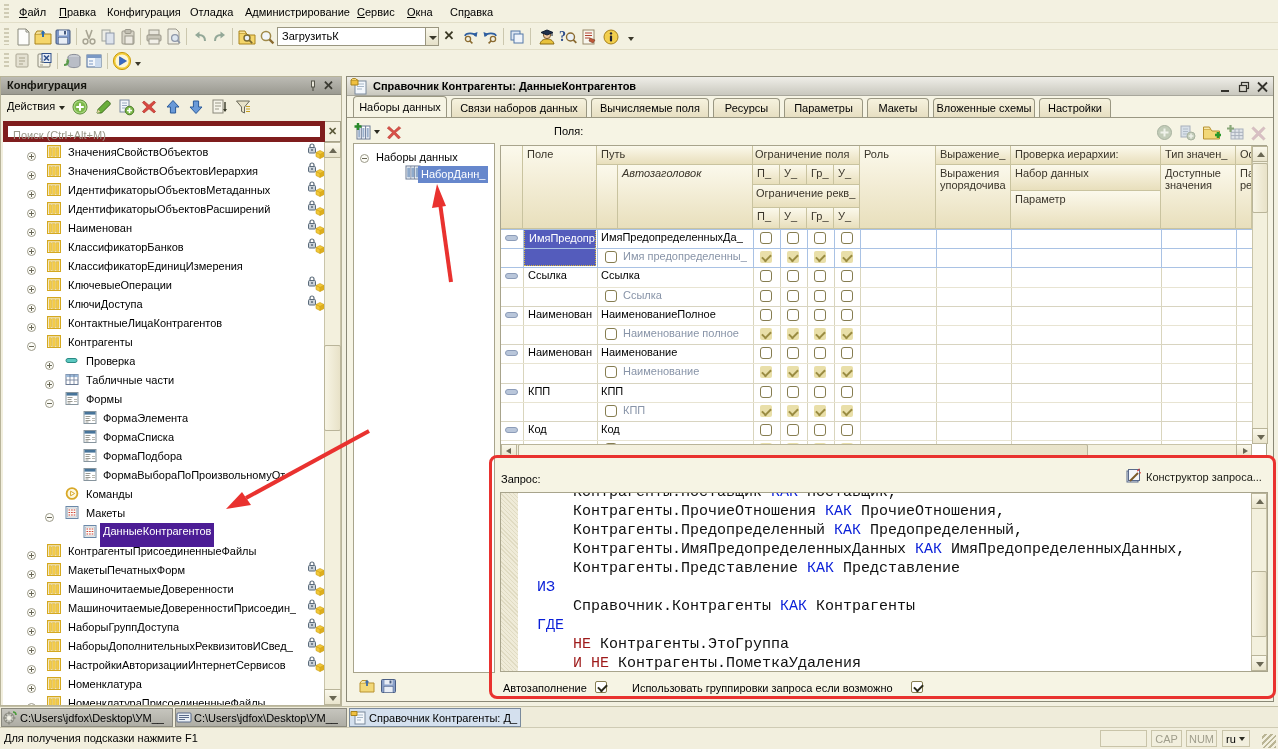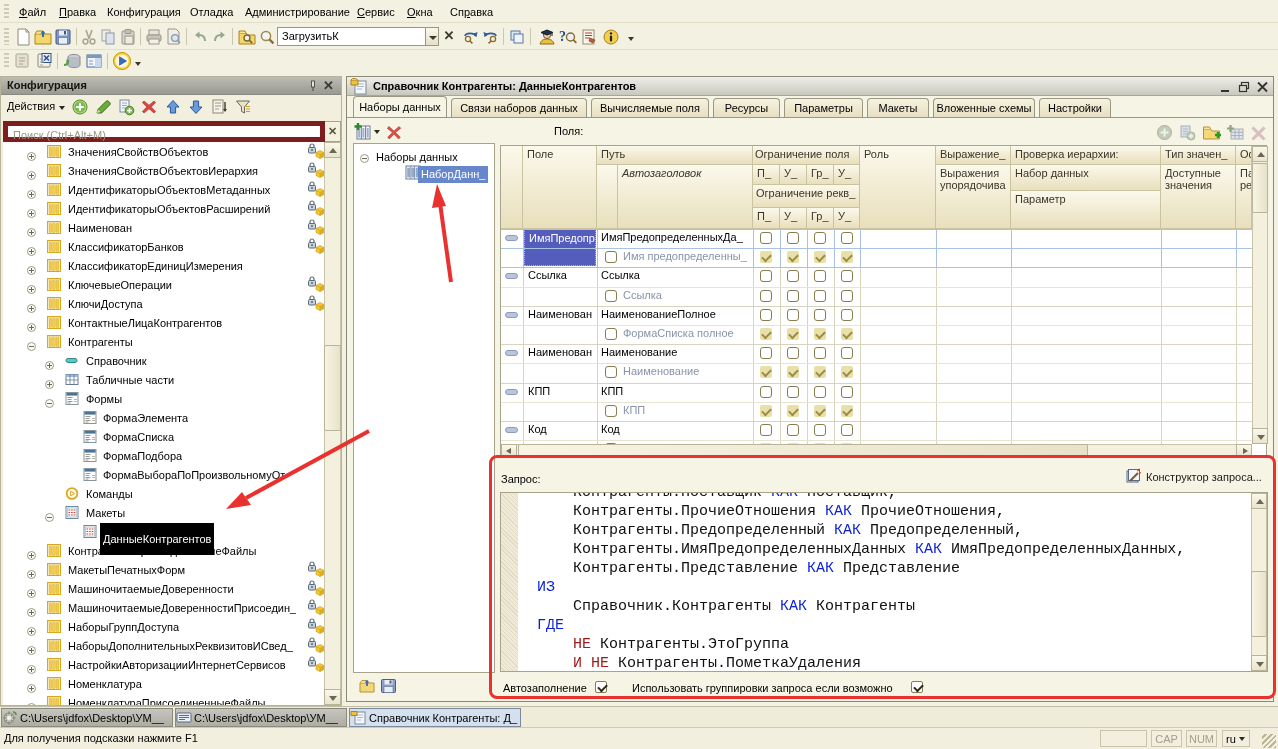--- a/index.html
+++ b/index.html
@@ -552,21 +552,21 @@
         </div>
 <div class="a" style="left:65px;top:2px;height:16px;line-height:16px;max-width:235px;overflow:hidden">Контрагенты</div>
 </div>
 <div class="treerow" style="top:209px;width:321px">
 <div class="a exp plus" style="left:42px;top:5px"></div>
 <div class="a" style="left:62px;top:3px">
           <svg class="ico" width="14" height="13" viewBox="0 0 14 13" style="">
             <rect x="1" y="4.5" width="11" height="4" rx="2" fill="#5AC8C0" stroke="#2A8A84"></rect>
           </svg>
         </div>
-<div class="a" style="left:83px;top:2px;height:16px;line-height:16px;max-width:217px;overflow:hidden">Справочник</div>
+<div class="a" style="left:83px;top:2px;height:16px;line-height:16px;max-width:217px;overflow:hidden">Проверка</div>
 </div>
 <div class="treerow" style="top:228px;width:321px">
 <div class="a exp plus" style="left:42px;top:5px"></div>
 <div class="a" style="left:62px;top:3px">
           <svg class="ico" width="14" height="13" viewBox="0 0 14 13" style="">
             <rect x="1" y="1.5" width="12" height="10" fill="#FFF" stroke="#6A7A94"></rect>
             <rect x="1" y="1.5" width="12" height="2.6" fill="#9AB8D8"></rect>
             <path d="M5 1.5v10M9 1.5v10M1 7h12" stroke="#6A7A94" stroke-width=".8"></path>
           </svg>
         </div>
@@ -649,21 +649,21 @@
 <div class="a" style="left:83px;top:2px;height:16px;line-height:16px;max-width:217px;overflow:hidden">Макеты</div>
 </div>
 <div class="treerow" style="top:380px;width:321px">
 <div class="a" style="left:80px;top:3px">
           <svg class="ico" width="14" height="13" viewBox="0 0 14 13" style="">
             <rect x="1" y=".5" width="12" height="12" fill="#FBFBF8" stroke="#6A88A8"></rect>
             <rect x="2.5" y="2" width="9" height="9" fill="none" stroke="#A8B4C0" stroke-width=".7"></rect>
             <path d="M3.5 4h7M3.5 6.5h7M3.5 9h7" stroke="#D04030" stroke-width="1.2" stroke-dasharray="1.6,1"></path>
           </svg>
         </div>
-<div class="a" style="left:97px;top:1px;height:32px;line-height:17px;background:#000000;color:#FFF;padding:8px 3px">ДанныеКонтрагентов</div>
+<div class="a" style="left:97px;top:1px;height:24px;line-height:17px;background:#4c1d95;color:#FFF;padding:0 3px">ДанныеКонтрагентов</div>
 </div>
 <div class="treerow" style="top:399px;width:321px">
 <div class="a exp plus" style="left:24px;top:5px"></div>
 <div class="a" style="left:44px;top:3px">
           <svg class="ico" width="14" height="13" viewBox="0 0 14 13" style="">
             <rect x=".5" y=".5" width="13" height="12" fill="#FFFEF8" stroke="#D4A820"></rect>
             <rect x="2" y="2.8" width="2.6" height="8.6" fill="#F4CC48" stroke="#D4A820" stroke-width=".5"></rect>
             <rect x="5.7" y="2.8" width="2.6" height="8.6" fill="#F4CC48" stroke="#D4A820" stroke-width=".5"></rect>
             <rect x="9.4" y="2.8" width="2.6" height="8.6" fill="#F4CC48" stroke="#D4A820" stroke-width=".5"></rect>
             <path d="M.5 1.8h13" stroke="#D4A820" stroke-width=".6"></path>
@@ -1049,21 +1049,21 @@
 <div class="cbx" style="left:259px;top:61px"></div>
 <div class="cbx" style="left:286px;top:61px"></div>
 <div class="cbx" style="left:313px;top:61px"></div>
 <div class="cbx" style="left:340px;top:61px"></div>
 <div class="hl" style="left:0;top:96px;width:751px;background:#E8E4D2"></div>
 <div class="hl" style="left:0;top:115px;width:751px;background:#D8D4C0"></div>
 <div class="a" style="left:4px;top:83px;width:13px;height:6px;background:#B9C6DA;border:1px solid #8C9CB8;border-radius:3px"></div>
 <div class="a" style="left:27px;top:79px">Наименован</div>
 <div class="a" style="left:100px;top:79px;width:150px;overflow:hidden;white-space:nowrap">НаименованиеПолное</div>
 <div class="cbx" style="left:104px;top:99px"></div>
-<div class="a" style="left:122px;top:98px;color:#8894A8;width:128px;overflow:hidden;white-space:nowrap">ФормаСписка полное</div>
+<div class="a" style="left:122px;top:98px;color:#8894A8;width:128px;overflow:hidden;white-space:nowrap">Наименование полное</div>
 <div class="cbx" style="left:259px;top:80px"></div>
 <div class="cbx" style="left:286px;top:80px"></div>
 <div class="cbx" style="left:313px;top:80px"></div>
 <div class="cbx" style="left:340px;top:80px"></div>
 <div class="cbk" style="left:259px;top:99px"></div>
 <div class="cbk" style="left:286px;top:99px"></div>
 <div class="cbk" style="left:313px;top:99px"></div>
 <div class="cbk" style="left:340px;top:99px"></div>
 <div class="hl" style="left:0;top:134px;width:751px;background:#E8E4D2"></div>
 <div class="hl" style="left:0;top:154px;width:751px;background:#D8D4C0"></div>

